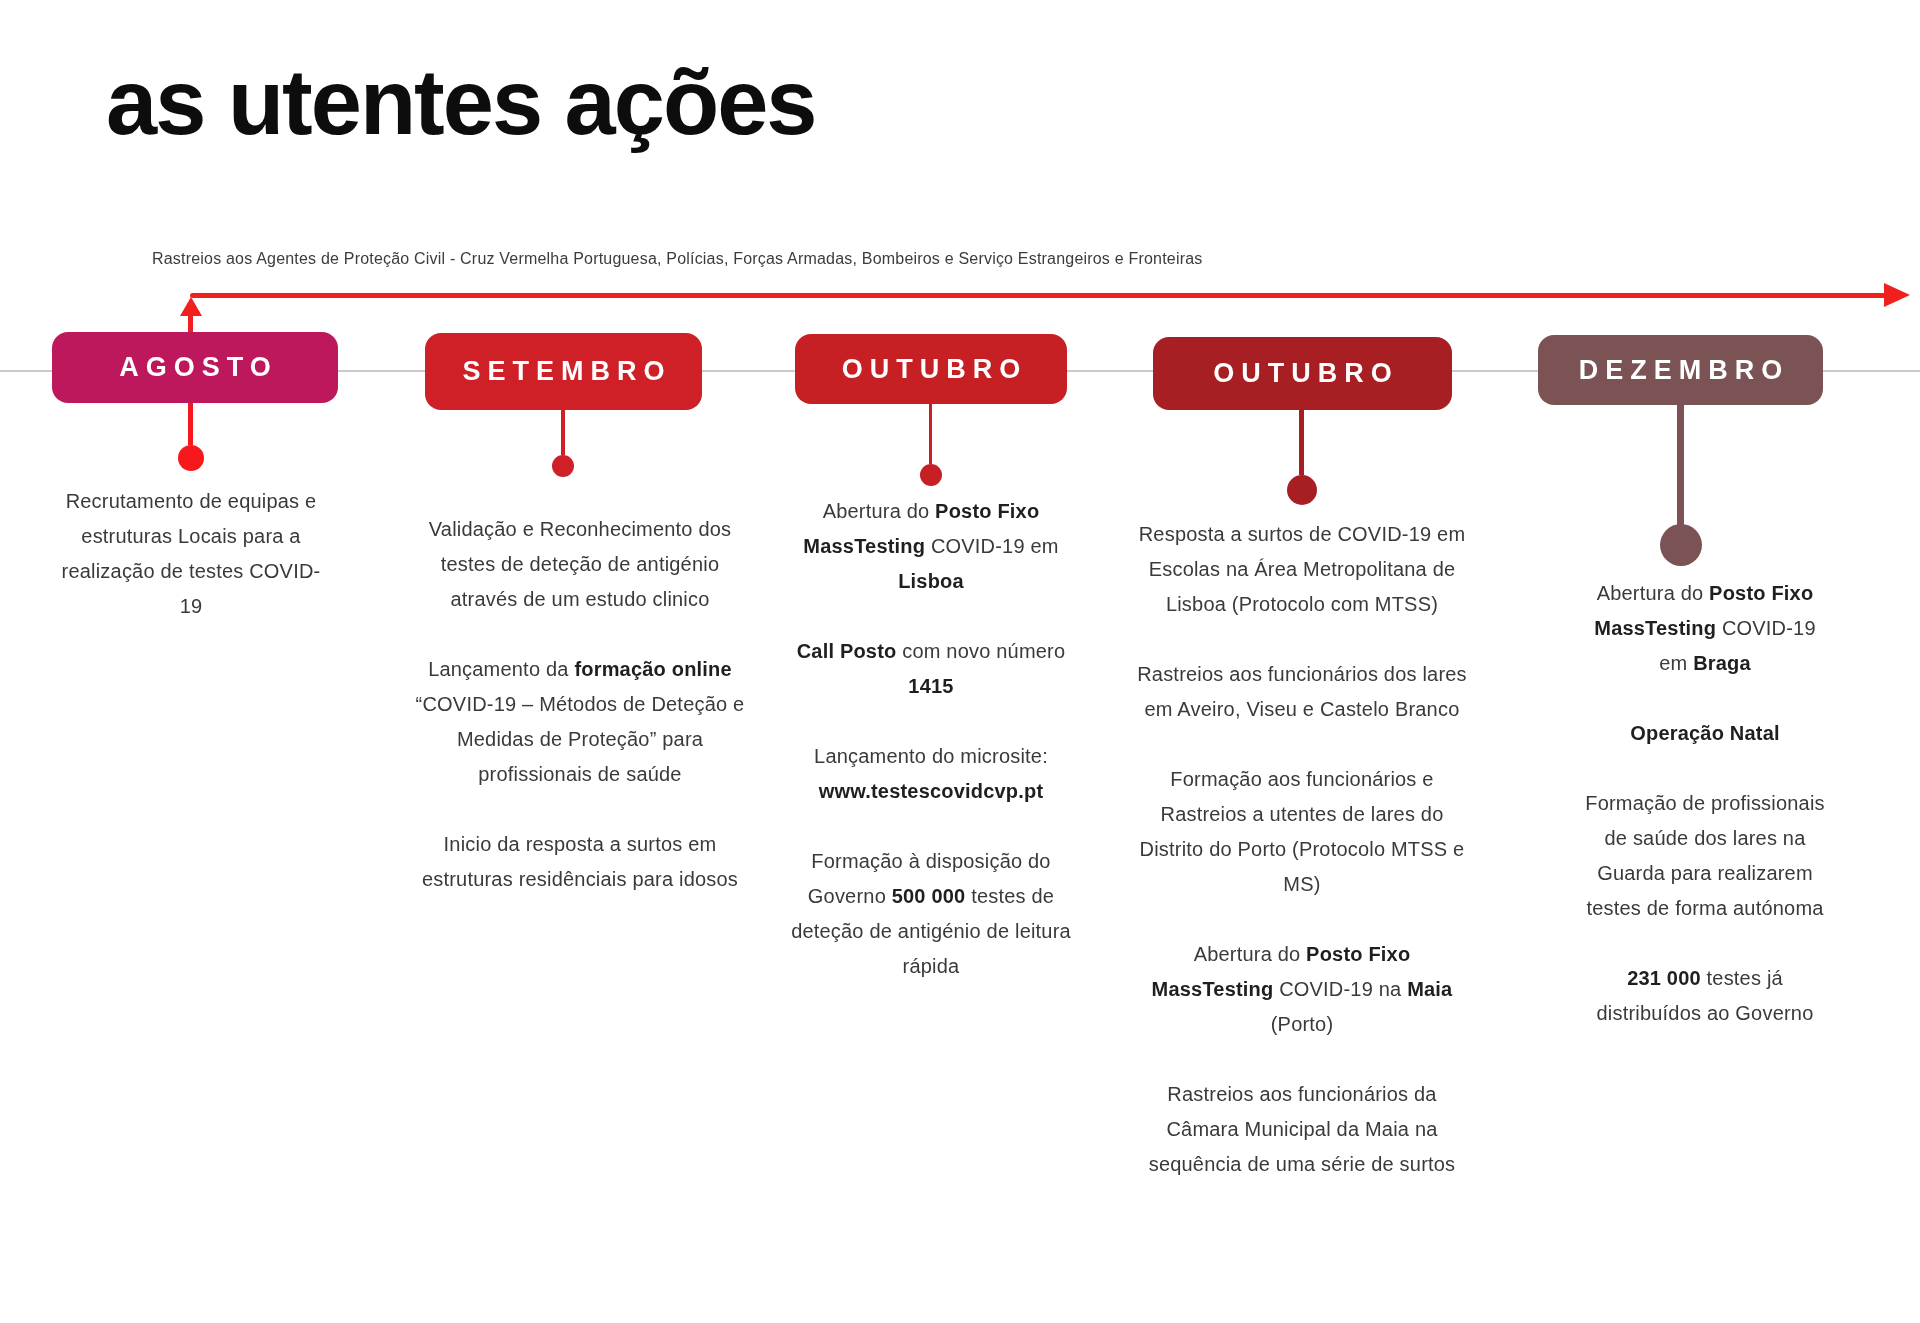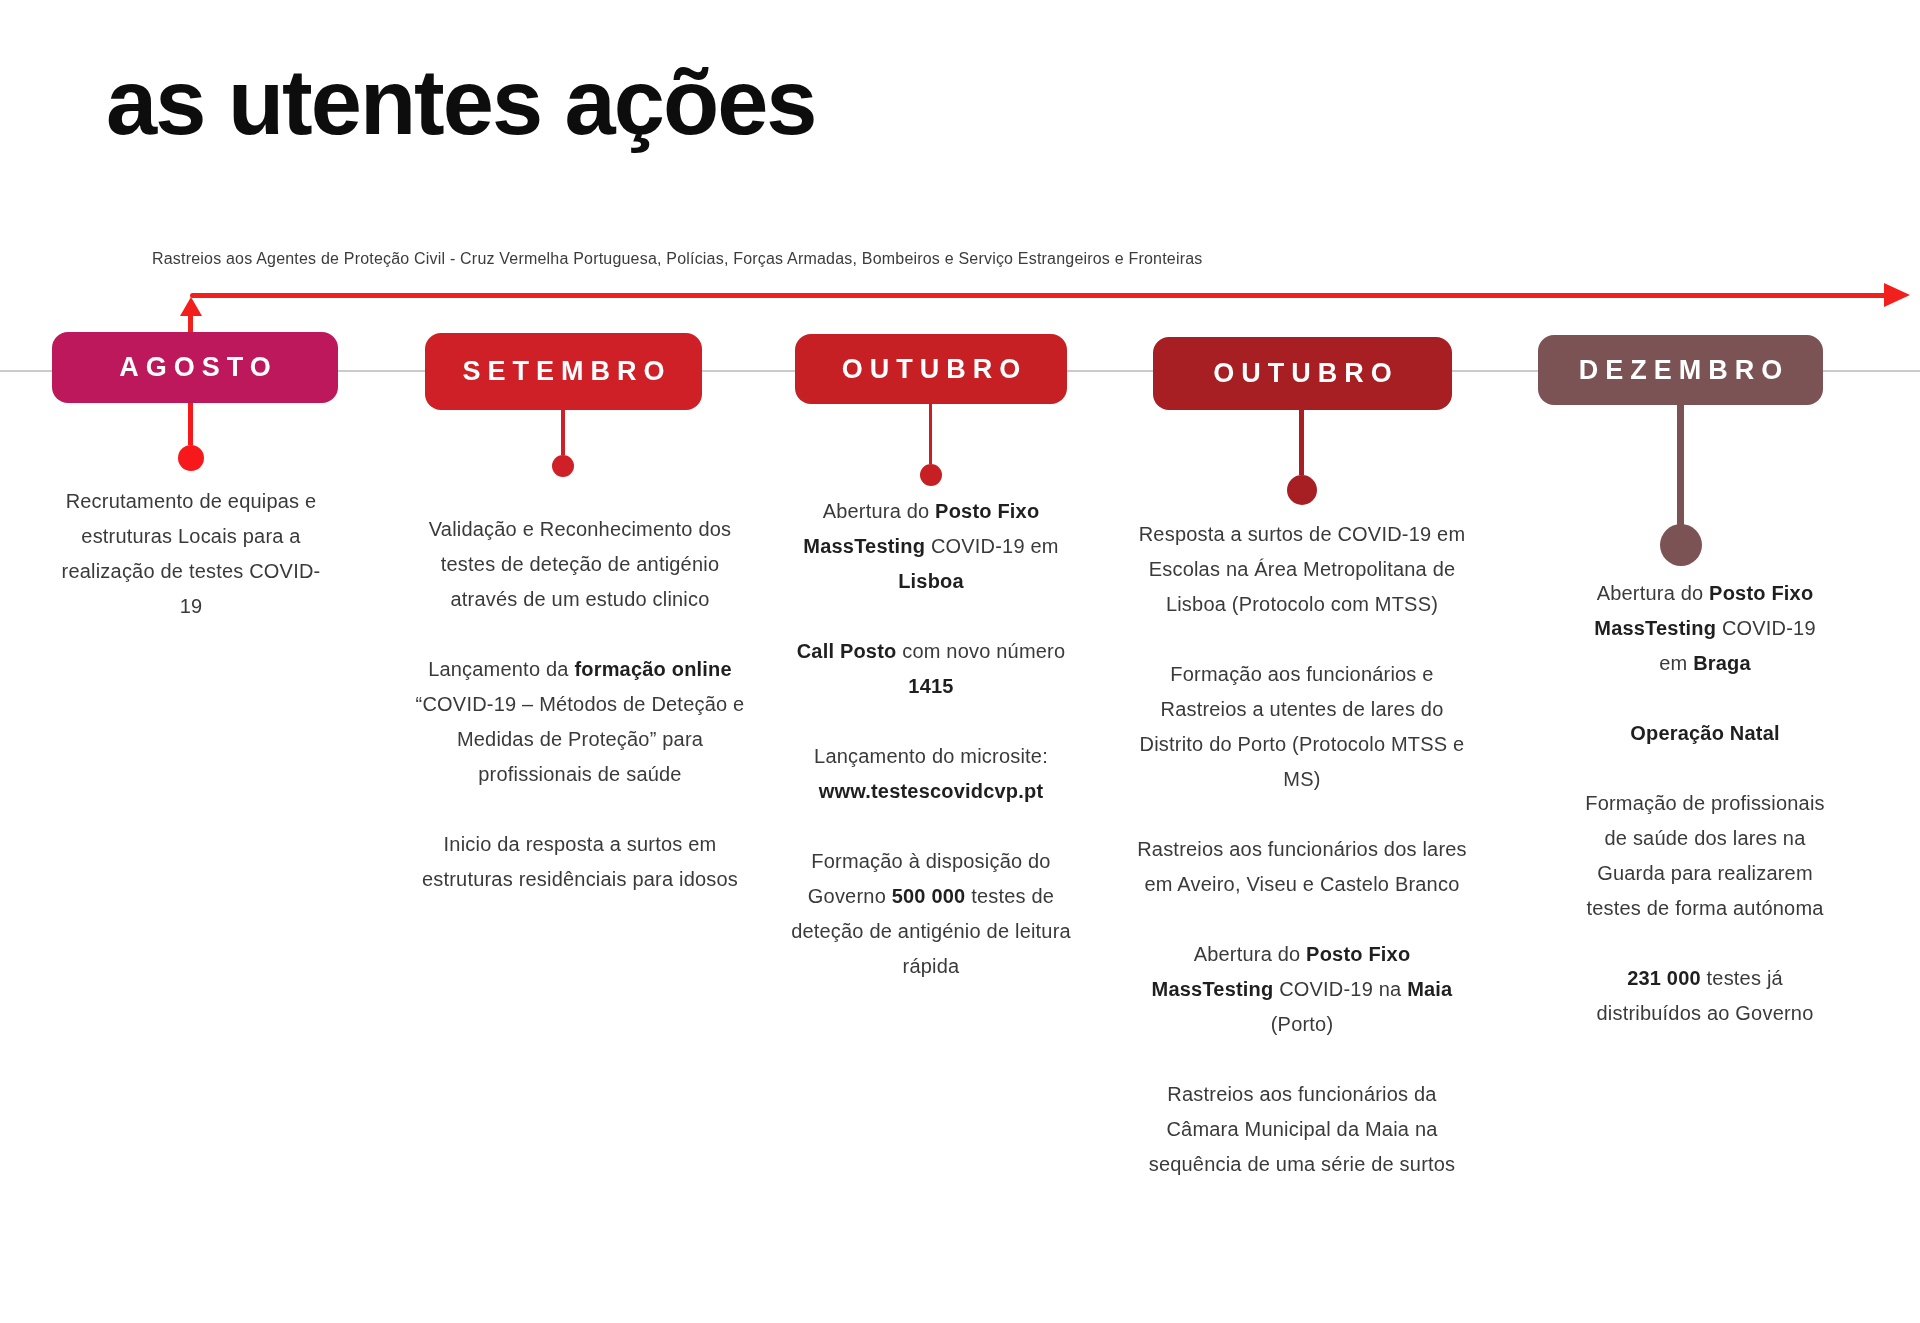--- a/index.html
+++ b/index.html
@@ -134,22 +134,22 @@
       <p><span>Formação à disposição  do Governo </span><span class="b">500 000</span><span> testes de deteção de antigénio de leitura rápida</span></p>
     </div>
 
   <div id="badge-3" class="badge" style="left: 1153px; top: 337px; width: 299px; height: 73px; background: rgb(167, 30, 35);">
     <span>OUTUBRO</span>
   </div>
   <div id="dropline-3" class="dropline" style="left: 1299px; top: 410px; width: 5px; height: 65px; background: rgb(167, 30, 35);"></div>
   <div id="dot-3" class="dot" style="left: 1287px; top: 475px; width: 30px; height: 30px; background: rgb(167, 30, 35);"></div>
   <div id="events-3" class="events" style="left:1132px;top:517px;width:340px;">
       <p><span>Resposta a surtos de COVID-19 em Escolas na Área Metropolitana de Lisboa (Protocolo com MTSS)</span></p>
+      <p><span>Rastreios aos funcionários dos lares  em Aveiro, Viseu e Castelo Branco</span></p>
       <p><span>Formação aos funcionários e Rastreios a utentes de lares do Distrito do Porto (Protocolo MTSS e MS)</span></p>
-      <p><span>Rastreios aos funcionários dos lares  em Aveiro, Viseu e Castelo Branco</span></p>
       <p><span>Abertura do </span><span class="b">Posto Fixo MassTesting</span><span> COVID-19 na </span><span class="b">Maia</span><span> (Porto)</span></p>
       <p><span>Rastreios aos funcionários da Câmara Municipal da Maia na sequência de uma série de surtos</span></p>
     </div>
 
   <div id="badge-4" class="badge" style="left: 1538px; top: 335px; width: 285px; height: 70px; background: rgb(124, 83, 85);">
     <span>DEZEMBRO</span>
   </div>
   <div id="dropline-4" class="dropline" style="left: 1677px; top: 405px; width: 7px; height: 120px; background: rgb(124, 83, 85);"></div>
   <div id="dot-4" class="dot" style="left: 1660px; top: 524px; width: 42px; height: 42px; background: rgb(124, 83, 85);"></div>
   <div id="events-4" class="events" style="left:1579px;top:576px;width:252px;">

